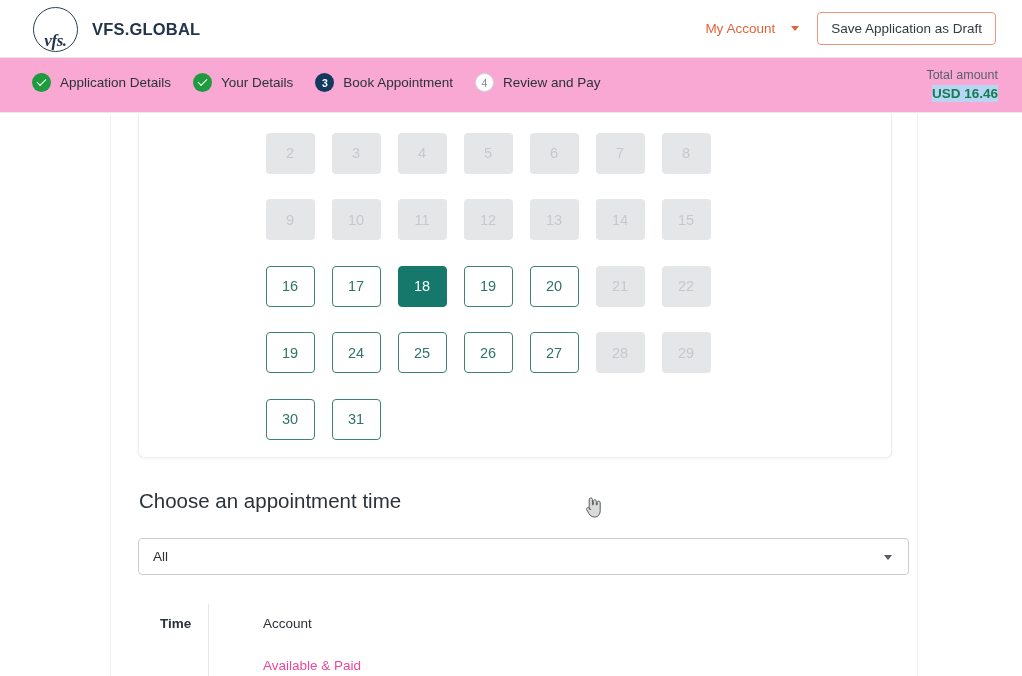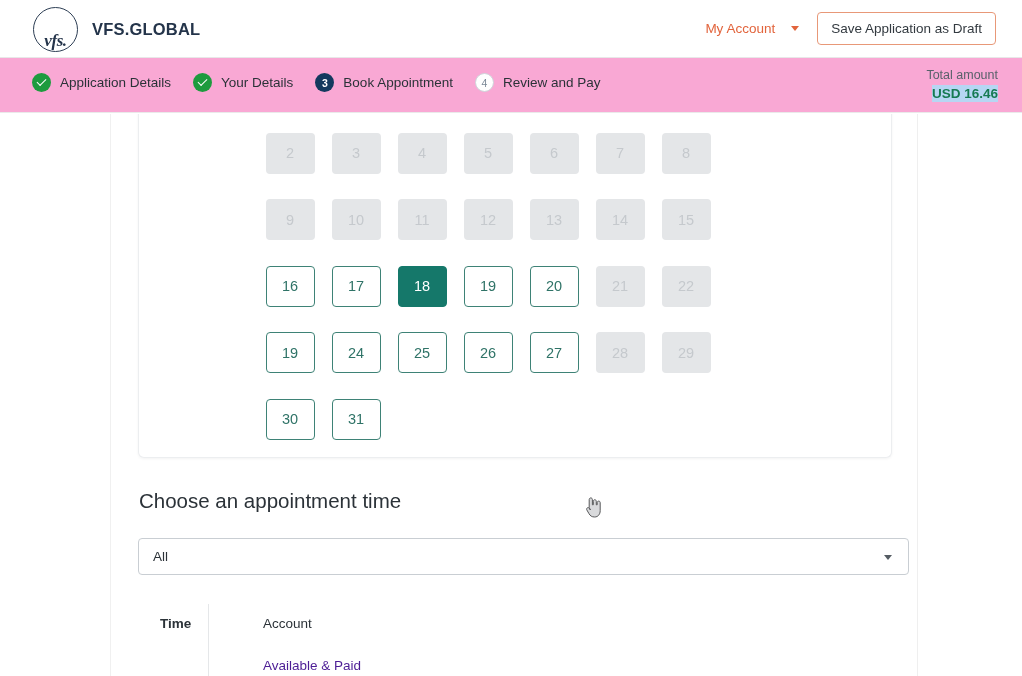--- a/index.html
+++ b/index.html
@@ -192,21 +192,21 @@
   .col-div {
     position: absolute; left: 70px; top: 2px;
     width: 1px; height: 74px; background: #e5e7e9;
   }
   .col-standard {
     margin-left: 55px;
     font-size: 13.5px; color: #2b3238;
   }
   .slot-sub { height: 40px; display: flex; align-items: center; }
   .sub-label {
-    margin-left: 125px; font-size: 13.5px; color: #4c1d95;
+    margin-left: 125px; font-size: 13.5px; color: #ec4899;
   }
 </style>
 </head>
 <body>
 
 <div class="site-header">
   <div class="brand">
     <div class="brand-mark">
       <span class="brand-mark-text">vfs.</span>
     </div>

